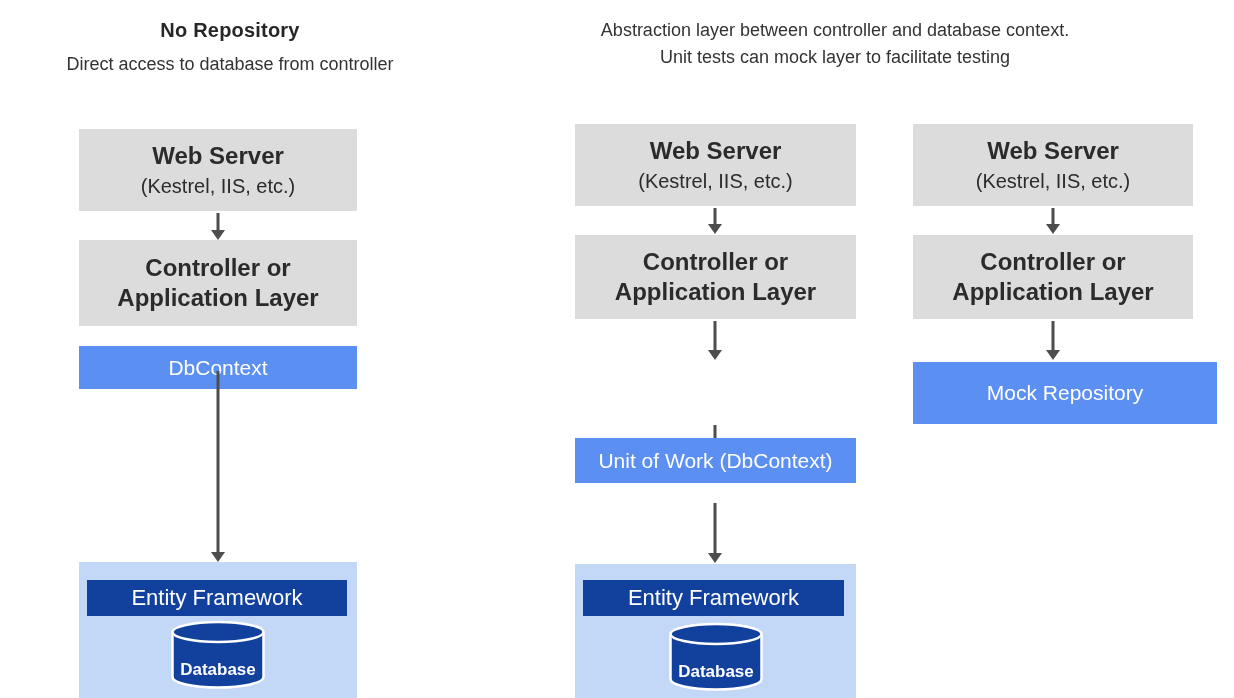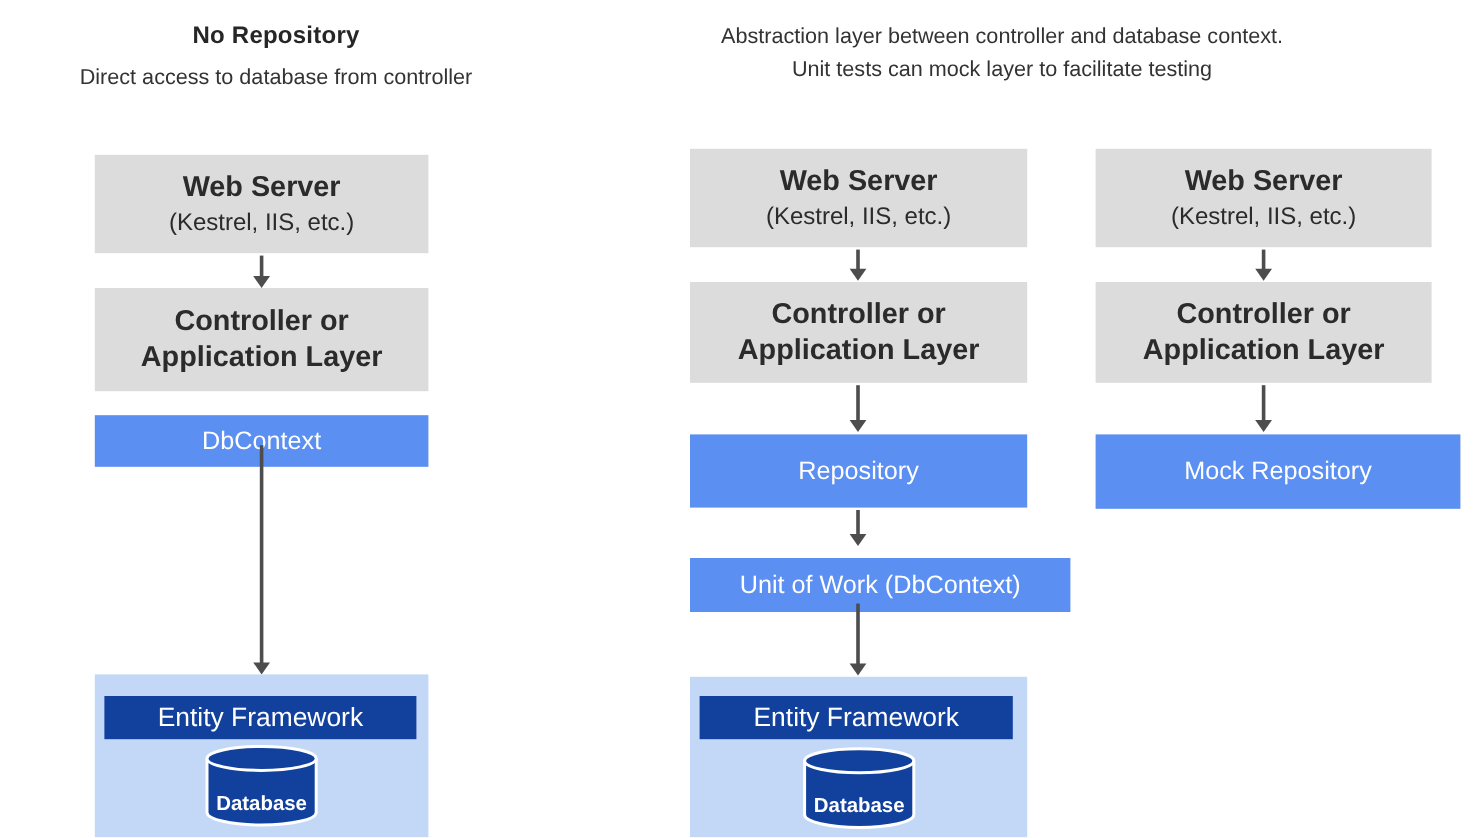--- a/index.html
+++ b/index.html
@@ -45,21 +45,21 @@
 
   
   .c1-web{left:79px;top:129px;width:278px;height:82px;}
   .c1-ctrl{left:79px;top:240px;width:278px;height:86px;}
   .c1-dbx{left:79px;top:326px;width:278px;height:43px;margin-top:20px;}
   .c1-ef{left:79px;top:562px;width:278px;height:136px;}
   
   .c2-web{left:575px;top:124px;width:281px;height:82px;}
   .c2-ctrl{left:575px;top:235px;width:281px;height:84px;}
   .c2-repo{left:575px;top:362px;width:281px;height:61px;}
-  .c2-uow{left:575px;top:465px;width:317px;height:45px;text-align:center;}
+  .c2-uow{left:575px;top:438px;width:281px;height:45px;text-align:center;}
   .c2-ef{left:575px;top:564px;width:281px;height:134px;}
   
   .c3-web{left:913px;top:124px;width:280px;height:82px;}
   .c3-ctrl{left:913px;top:235px;width:280px;height:84px;}
   .c3-mock{left:913px;top:362px;width:304px;height:62px;}
 
   
   .ef-container{background:var(--light-blue);display:block;}
   .ef-bar{
     position:absolute;left:8px;right:10px;height:36px;
@@ -158,23 +158,20 @@
       <div class="head"></div>
     </div>
   <div class="box gray-box c2-ctrl">
     <div class="box-title">Controller or</div>
     <div class="box-title">Application Layer</div>
   </div>
   <div class="arrow a-c2-2">
       <div class="stem"></div>
       <div class="head"></div>
     </div>
-  <div class="box blue-box c2-repo">
-    <span>Repository</span>
-  </div>
   <div class="arrow a-c2-3">
       <div class="stem"></div>
       <div class="head"></div>
     </div>
   <div class="box blue-box c2-uow">
     <span>Unit of Work (DbContext)</span>
   </div>
   <div class="arrow a-c2-4">
       <div class="stem"></div>
       <div class="head"></div>

